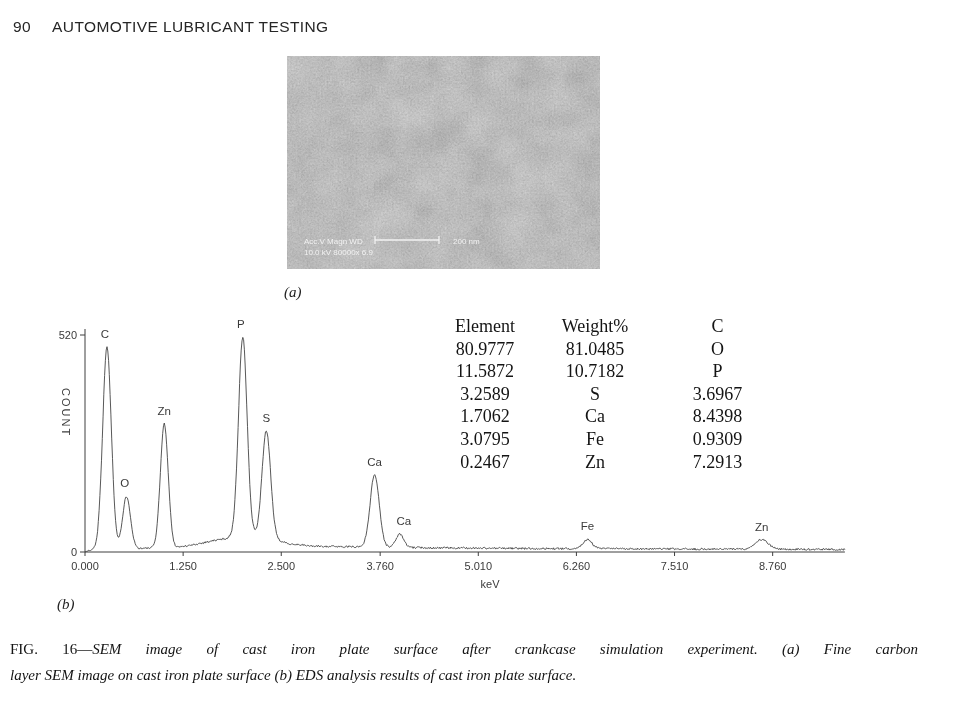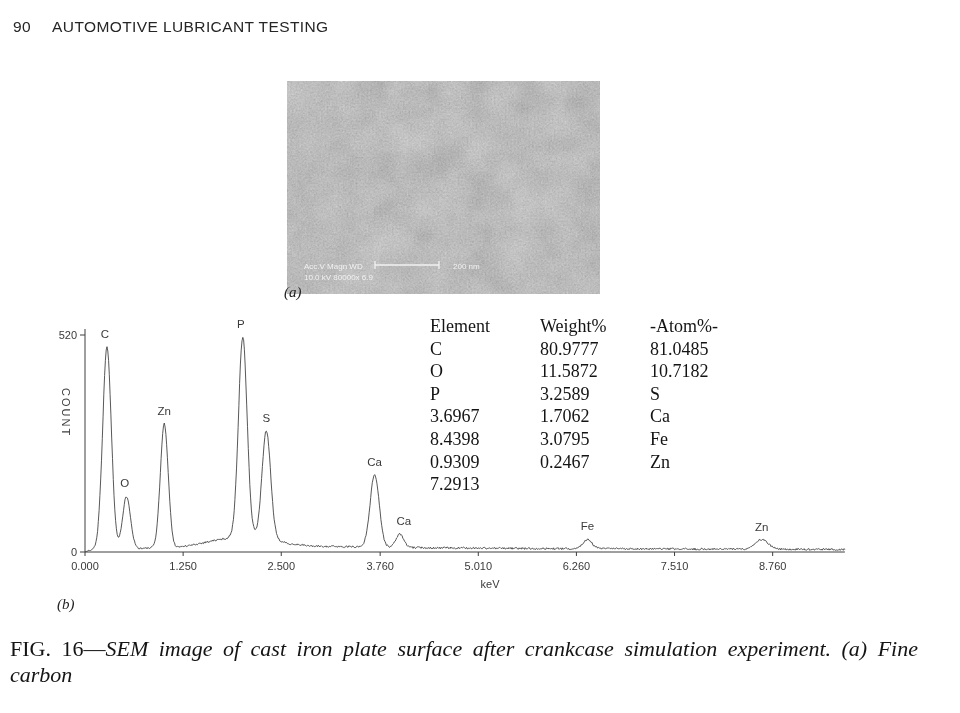--- a/index.html
+++ b/index.html
@@ -4,41 +4,41 @@
 <style>
   html,body{margin:0;padding:0;background:#ffffff;}
   #page{position:relative;width:960px;height:713px;background:#ffffff;overflow:hidden;
         font-family:"Liberation Sans",sans-serif;color:#1c1c1c;}
 
   
   .runhead{position:absolute;left:13px;top:18px;font-size:15.5px;letter-spacing:0.4px;color:#262626;}
   .runhead .pgnum{margin-right:21px;text-align:right;}
 
   
-  .sem-wrap{position:absolute;left:287px;top:81px;width:313px;height:236px;}
+  .sem-wrap{position:absolute;left:287px;top:56px;width:313px;height:236px;}
   .panel-label{position:absolute;font-family:"Liberation Serif",serif;font-style:italic;
                font-size:15px;color:#222;}
   #label-a{left:284px;top:284px;}
   #label-b{left:57px;top:596px;}
 
   
   .eds-table{position:absolute;left:430px;top:315px;display:grid;
              grid-template-columns:110px 110px 135px;
              font-family:"Liberation Serif",serif;font-size:18px;line-height:22.6px;
-             color:#141414;text-align:left;}
+             color:#141414;text-align:center;}
   .eds-table .cell{white-space:nowrap;}
 
   
   #eds-chart{position:absolute;left:0;top:0;}
   .count-label{position:absolute;left:60px;top:388px;font-size:11px;color:#3c3c3c;
                writing-mode:vertical-rl;letter-spacing:2px;}
 
   
   .caption{position:absolute;left:10px;top:636px;width:908px;
-           font-family:"Liberation Serif",serif;font-size:22px;line-height:26px;color:#141414;}
+           font-family:"Liberation Serif",serif;font-size:15px;line-height:26px;color:#141414;}
   .caption .jline{text-align:justify;text-align-last:justify;}
   .caption .fig-label{font-style:normal;}
   .caption .ital{font-style:italic;}
 </style>
 </head>
 <body>
 
 <div id="page">
 
   <div class="runhead">
@@ -112,21 +112,20 @@
       <text x="403.78499999999997" y="525.1322756410257" text-anchor="middle" font-size="11.5" fill="#3a3a3a" font-family="Liberation Sans, sans-serif">Ca</text>
       <text x="587.4000000000001" y="530.4807692307693" text-anchor="middle" font-size="11.5" fill="#3a3a3a" font-family="Liberation Sans, sans-serif">Fe</text>
       <text x="761.67" y="530.5524939903846" text-anchor="middle" font-size="11.5" fill="#3a3a3a" font-family="Liberation Sans, sans-serif">Zn</text>
     </svg>
   <div class="count-label">COUNT</div>
   <div class="panel-label" id="label-b">(b)</div>
 
   <div class="eds-table" id="eds-table">
     <div class="cell">Element</div>
     <div class="cell">Weight%</div>
-    <div class="cell">-Atom%-</div>
   <div class="cell">C</div>
       <div class="cell">80.9777</div>
       <div class="cell">81.0485</div>
       <div class="cell">O</div>
       <div class="cell">11.5872</div>
       <div class="cell">10.7182</div>
       <div class="cell">P</div>
       <div class="cell">3.2589</div>
       <div class="cell">S</div>
       <div class="cell">3.6967</div>
@@ -138,15 +137,16 @@
       <div class="cell">0.9309</div>
       <div class="cell">0.2467</div>
       <div class="cell">Zn</div>
       <div class="cell">7.2913</div>
     </div>
 
   <div class="caption">
     <div class="jline">
       <span class="fig-label">FIG. 16—</span><span class="ital">SEM image of cast iron plate surface after crankcase simulation experiment. (a) Fine carbon</span>
     </div>
+    <div class="ital">layer SEM image on cast iron plate surface (b) EDS analysis results of cast iron plate surface.</div>
   </div>
 
 </div>
 
 </body></html>

